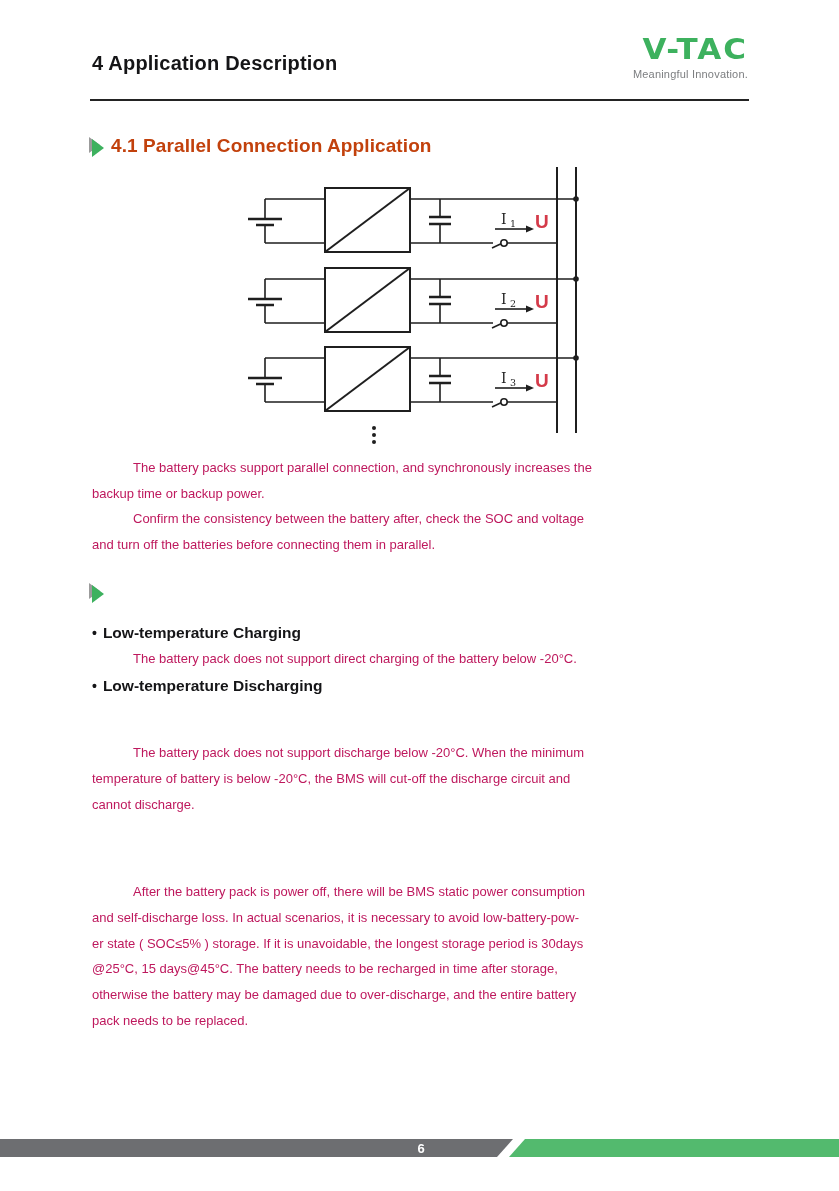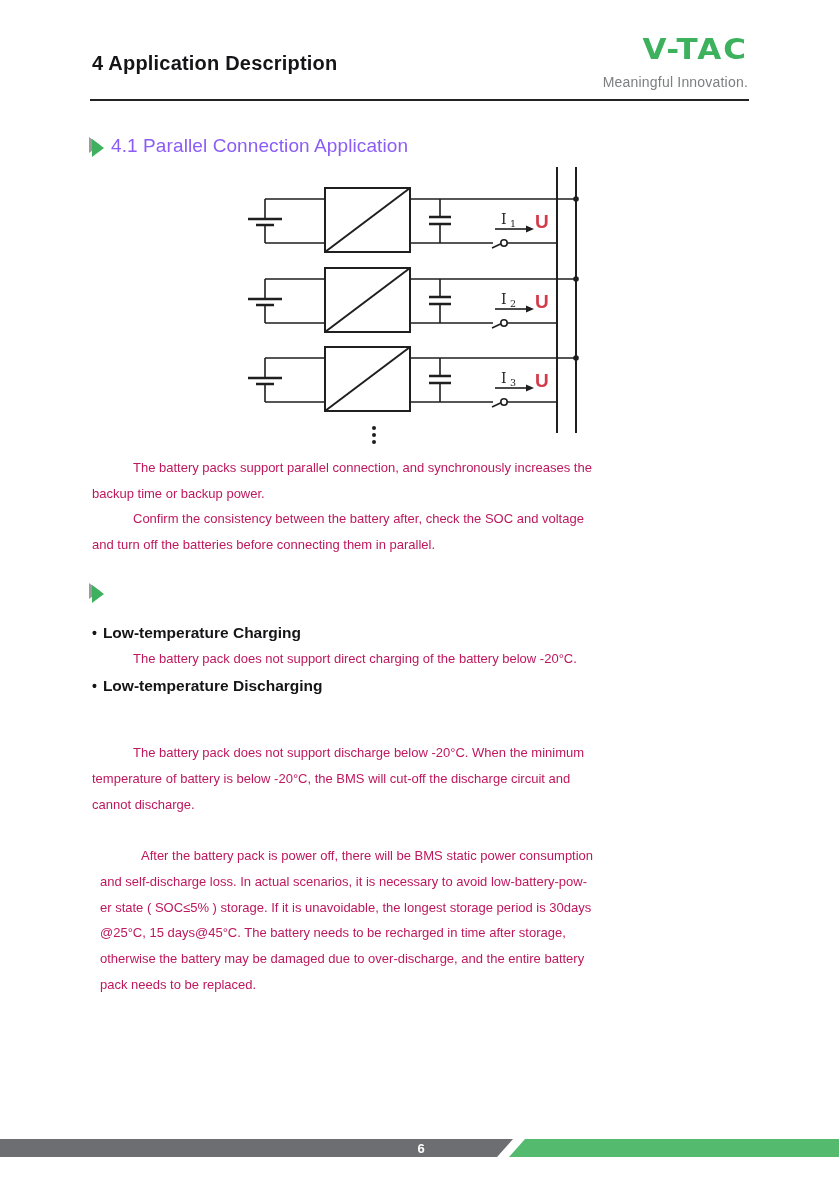--- a/index.html
+++ b/index.html
@@ -7,25 +7,25 @@
     position:relative;width:839px;height:1191px;background:#ffffff;
     margin:0 auto;overflow:hidden;
     font-family:"Liberation Sans","DejaVu Sans",sans-serif;
     color:#1d1d1f;
   }
   .abs{position:absolute;}
   
   .page-title{left:92px;top:52px;font-size:20px;font-weight:bold;color:#151517;letter-spacing:.2px;}
   .logo-box{top:34px;right:91px;text-align:right;}
   .logo-text{font-family:"DejaVu Sans","Liberation Sans",sans-serif;font-weight:bold;font-size:31px;line-height:32px;color:#3db15e;letter-spacing:2px;transform:scaleY(.92);transform-origin:top right;}
-  .logo-tagline{font-size:14px;color:#7c7e80;margin-top:8px;letter-spacing:.2px;}
+  .logo-tagline{font-size:11px;color:#7c7e80;margin-top:2px;letter-spacing:.2px;}
   .header-rule{left:90px;top:99px;width:659px;height:2px;background:#232323;}
   
   .sec-heading{left:88px;display:flex;align-items:flex-start;gap:6px;}
-  .sec-heading .txt{font-size:19px;font-weight:normal;color:#8b5cf6;letter-spacing:.1px;}
+  .sec-heading .txt{font-size:19px;font-weight:bold;color:#c2410c;letter-spacing:.1px;}
   .marker{margin-top:2px;flex:0 0 auto;}
   
   .para{left:92px;width:668px;font-size:13px;line-height:25.8px;white-space:pre-line;text-indent:41px;color:#be185d;}
   .bullet-line{left:92px;font-size:15.5px;font-weight:bold;color:#151517;}
   .bullet-line .dot{margin-right:6px;font-size:14px;}
   
   .footer-svg{left:0;top:1136px;}
   svg text{font-family:"Liberation Sans","DejaVu Sans",sans-serif;}
   .diag-i{font-family:"DejaVu Serif","Liberation Serif",serif;font-size:14px;fill:#222;}
   .diag-sub{font-family:"DejaVu Serif","Liberation Serif",serif;font-size:9.5px;fill:#222;}
@@ -129,21 +129,21 @@
   </div>
   <div class="abs para" style="top:646px;">The battery pack does not support direct charging of the battery below -20°C.</div>
 
   <div class="abs bullet-line" style="top:677px;">
     <span class="dot">•</span><span>Low-temperature Discharging</span>
   </div>
   <div class="abs para" style="top:740px;">The battery pack does not support discharge below -20°C. When the minimum
 temperature of battery is below -20°C, the BMS will cut-off the discharge circuit and
 cannot discharge.</div>
 
-  <div class="abs para" style="top:843px;margin-left:8px;">After the battery pack is power off, there will be BMS static power consumption
+  <div class="abs para" style="top:879px;">After the battery pack is power off, there will be BMS static power consumption
 and self-discharge loss. In actual scenarios, it is necessary to avoid low-battery-pow-
 er state ( SOC≤5% ) storage. If it is unavoidable, the longest storage period is 30days
 @25°C, 15 days@45°C. The battery needs to be recharged in time after storage,
 otherwise the battery may be damaged due to over-discharge, and the entire battery
 pack needs to be replaced.</div>
 
   <svg class="abs footer-svg" width="839" height="22" viewBox="0 0 839 22">
     <polygon points="0,3 513,3 497,21 0,21" fill="#6d6e71"></polygon>
     <polygon points="525,3 839,3 839,21 509,21" fill="#53ba6e"></polygon>
     <text class="pageno" x="421" y="16.5" text-anchor="middle">6</text>

